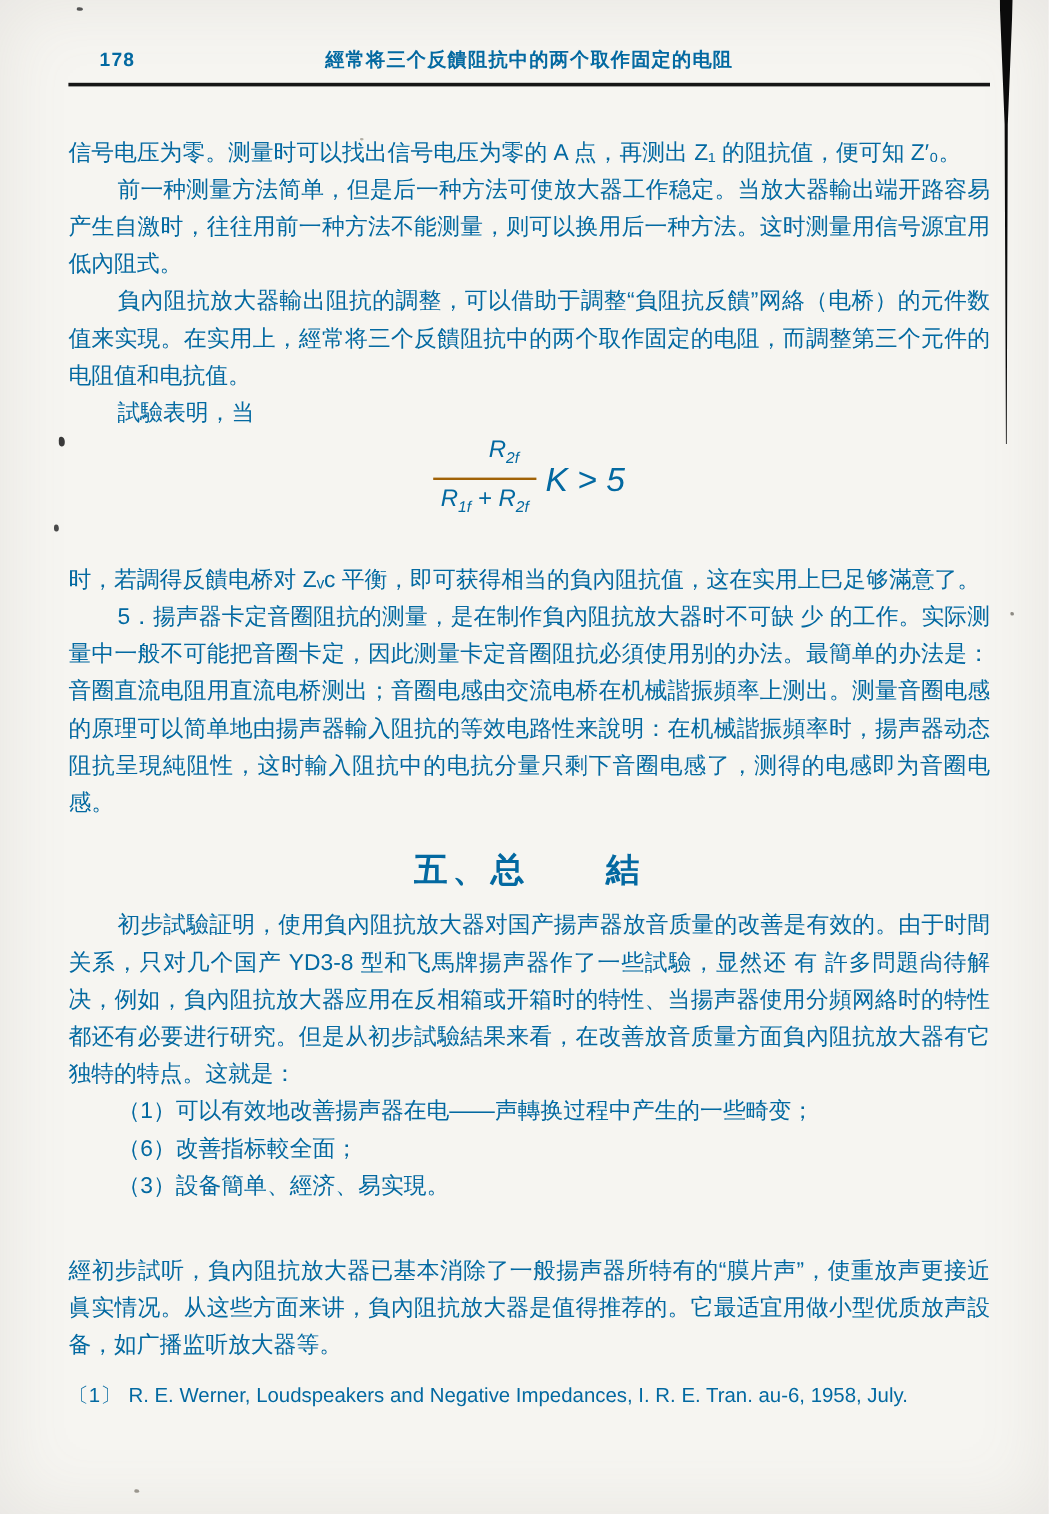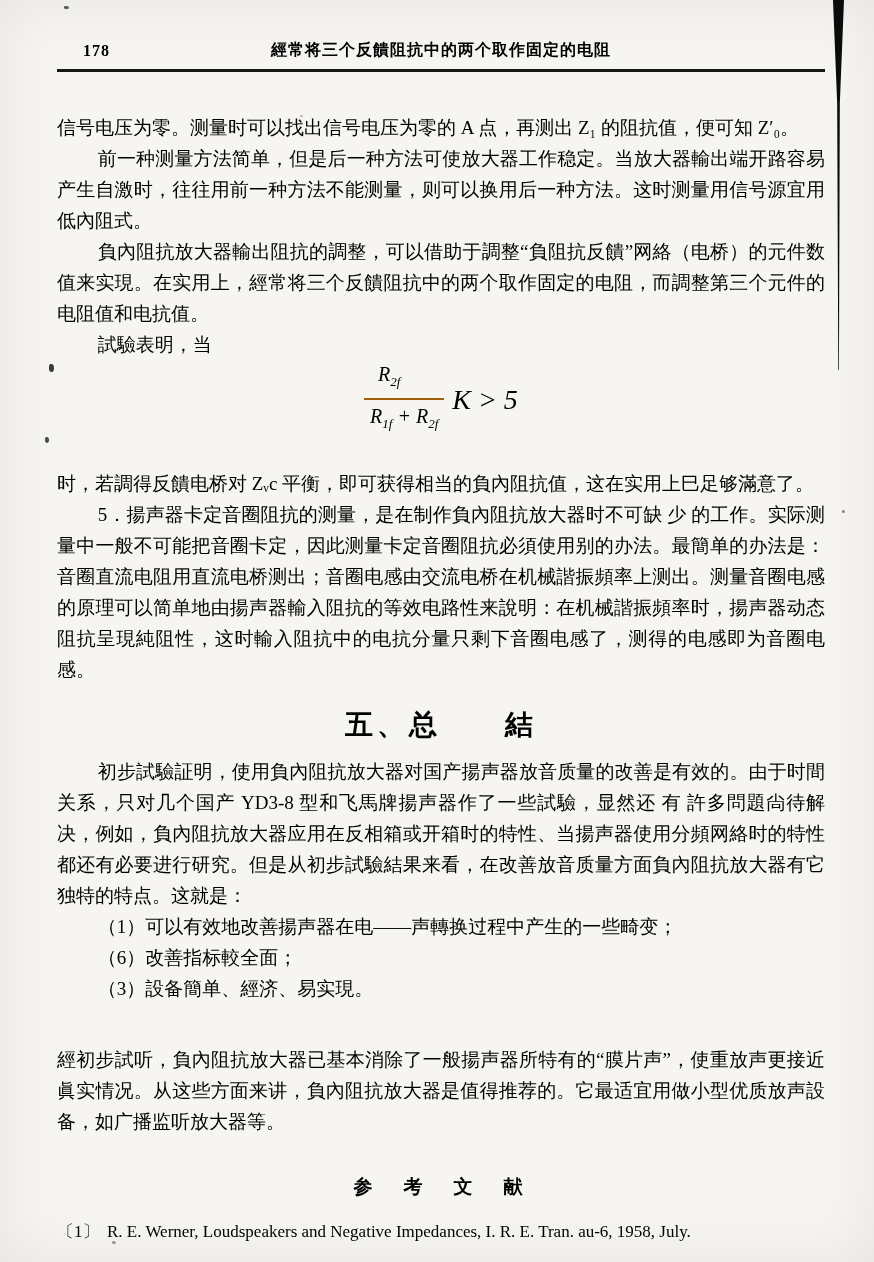--- a/index.html
+++ b/index.html
@@ -1,42 +1,42 @@
 <!DOCTYPE html>
 <html><head>
 <meta charset="utf-8">
 <style>
   html,body { margin:0; padding:0; }
   .page {
     position:relative;
     width:874px; height:1262px;
     background:#f6f5f1;
-    font-family:Liberation Serif, serif;
-    color:#000000;
+    font-family:Liberation Sans, sans-serif;
+    color:#0369a1;
     overflow:hidden;
     box-shadow: inset 0 0 60px rgba(120,115,105,0.12);
   }
   .content { position:absolute; left:57px; top:40px; width:768px; }
 
   
   .header { position:relative; height:24px; }
   .page-num { position:absolute; left:26px; top:2px; font-size:16px; letter-spacing:1px; font-weight:bold; }
   .header-title { text-align:center; font-size:16px; font-weight:bold; letter-spacing:1px; }
   .rule { height:0; border-top:3px solid #161616; margin-top:5px; }
 
   
   .bodytext { margin-top:14px; font-size:19px; line-height:31px; text-align:justify; }
   p { margin:0; }
   .indent { text-indent:2.15em; }
   .noindent { text-indent:0;margin-top:40px; }
 
   
   .formula-row { display:flex; justify-content:center; align-items:center; margin:10px 0 6px; height:58px; }
   .formula { display:flex; align-items:center; font-size:20px; font-style:italic; }
-  .frac { display:inline-block; text-align:left; vertical-align:middle; }
+  .frac { display:inline-block; text-align:right; vertical-align:middle; }
   .frac .num { display:block; padding:0 14px 1px; }
   .frac .den { display:block; border-top:2px solid #a16207; padding:1px 6px 0; }
   .frac sub, .formula sub { font-size:13px; font-style:italic; }
   .formula .rhs { margin-left:8px; font-size:28px; }
 
   
   .section-heading { text-align:center; font-size:28px; font-weight:bold; letter-spacing:4px; margin:24px 0 16px; }
   .ref-heading { text-align:center; font-size:19px; font-weight:bold; letter-spacing:6px; margin:34px 0 14px; }
 
   
@@ -102,21 +102,20 @@
       <p class="indent">5．揚声器卡定音圈阻抗的测量，是在制作負內阻抗放大器时不可缺 少 的工作。实际测量中一般不可能把音圈卡定，因此测量卡定音圈阻抗必須使用别的办法。最簡单的办法是：音圈直流电阻用直流电桥测出；音圈电感由交流电桥在机械諧振頻率上测出。测量音圈电感的原理可以简单地由揚声器輸入阻抗的等效电路性来說明：在机械諧振頻率时，揚声器动态阻抗呈現純阻性，这时輸入阻抗中的电抗分量只剩下音圈电感了，测得的电感即为音圈电感。</p>
 
       <div class="section-heading">五、总　　結</div>
 
       <p class="indent">初步試驗証明，使用負內阻抗放大器对国产揚声器放音质量的改善是有效的。由于时間关系，只对几个国产 YD3-8 型和飞馬牌揚声器作了一些試驗，显然还 有 許多問題尙待解决，例如，負內阻抗放大器应用在反相箱或开箱时的特性、当揚声器使用分頻网絡时的特性都还有必要进行研究。但是从初步試驗結果来看，在改善放音质量方面負內阻抗放大器有它独特的特点。这就是：</p>
       <p class="list-item">（1）可以有效地改善揚声器在电——声轉换过程中产生的一些畸变；</p>
       <p class="list-item">（6）改善指标較全面；</p>
       <p class="list-item">（3）設备簡单、經济、易实現。</p>
       <p class="noindent">經初步試听，負內阻抗放大器已基本消除了一般揚声器所特有的“膜片声”，使重放声更接近眞实情况。从这些方面来讲，負內阻抗放大器是值得推荐的。它最适宜用做小型优质放声設备，如广播监听放大器等。</p>
 
-      <div class="ref-heading">参　考　文　献</div>
 
       <div class="references">
         <p class="ref-item"><span class="ref-label">〔1〕</span><span>R. E. Werner, Loudspeakers and Negative Impedances, I. R. E. Tran. au-6, 1958, July.</span></p>
 
       </div>
     </div>
 
   </div>
 </div>
 

